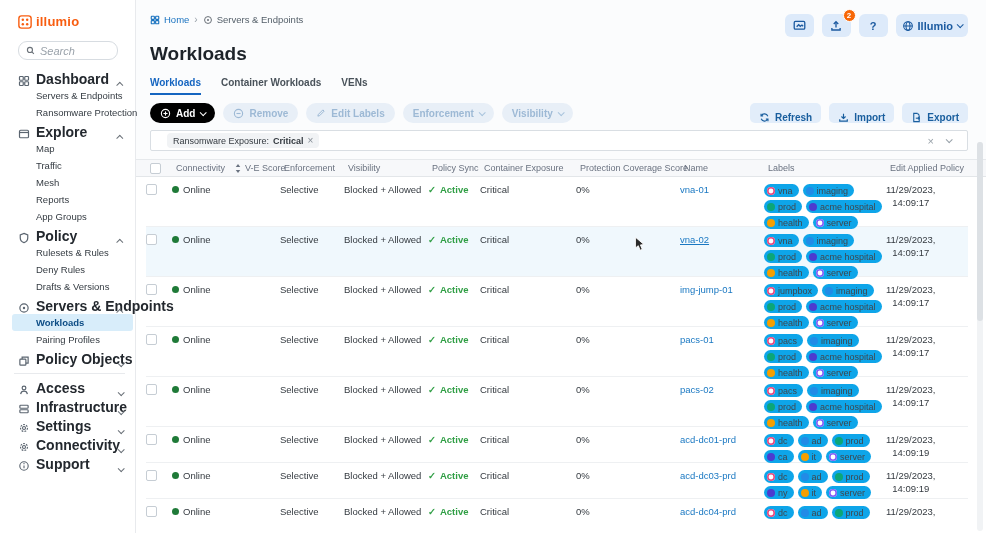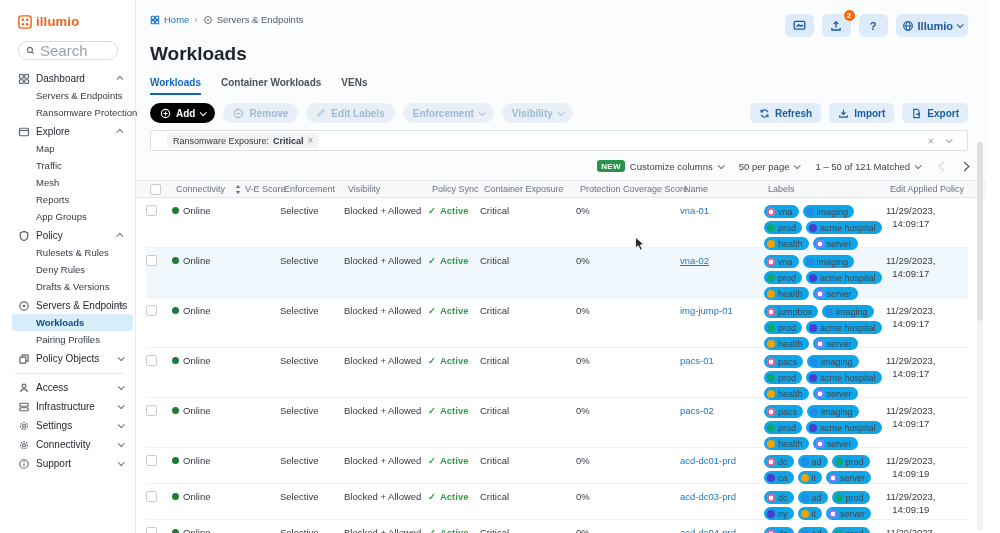--- a/index.html
+++ b/index.html
@@ -7,24 +7,24 @@
     font-family:"Liberation Sans", sans-serif; color:#343a40; }
   .app { position:relative; width:828px; height:533px; display:flex; background:#fff; }
 
   
   .sidebar { width:136px; height:100%; background:#fff; border-right:1px solid #e8eaed;
     padding:14px 0 0 18px; flex:none; position:relative; z-index:2; }
   .logo { display:flex; align-items:center; gap:4px; margin-bottom:12px; }
   .logo-text { color:#f85d10; font-size:13px; font-weight:800; letter-spacing:.2px; }
   .search { display:flex; align-items:center; gap:5px; width:100px; height:19px;
     border:1px solid #d7dce1; border-radius:9px; padding:0 7px; background:#fff; margin-bottom:10px; }
-  .search .ph { font-size:15px; color:#9aa2aa; }
+  .search .ph { font-size:11px; color:#9aa2aa;font-style:italic; }
   .nav-item { display:flex; align-items:center; height:17px; margin-right:4px;
     border-radius:3px; cursor:pointer; position:relative; }
-  .nav-sec { font-size:10px; font-weight:400; color:#23282e; margin-top:2px; gap:6px; }
+  .nav-sec { font-size:14px; font-weight:700; color:#23282e; margin-top:2px; gap:6px;align-items:flex-end; }
   .nav-child { font-size:9.5px; color:#343b42; padding-left:18px; }
   .nav-active { background:#d8edfa; color:#0d4d85; font-weight:700; margin-left:-6px; padding-left:24px; margin-right:2px; }
   .nav-ico { width:12px; display:inline-flex; justify-content:center; color:#5b6570; flex:none; }
   .nav-lbl { white-space:nowrap; }
   .nav-item .chev { position:absolute; right:8px; }
   .nav-div { height:1px; background:#e8eaed; margin:6px 10px 5px -4px; }
 
   
   .chev { width:5px; height:5px; border-right:1.3px solid #6a7178; border-bottom:1.3px solid #6a7178;
     display:inline-block; flex:none; }
@@ -55,21 +55,21 @@
   .tab.active { color:#1565c0; border-bottom-color:#1565c0; }
 
   .toolbar { display:flex; align-items:center; margin-top:8px; }
   .tb-left { display:flex; gap:8px; align-items:center; flex:1; }
   .btn { height:20px; border:none; border-radius:13px; font-size:10px; font-weight:700;
     display:inline-flex; align-items:center; gap:5px; padding:0 10px; cursor:pointer; }
   .btn-primary { background:#000000; color:#fff; }
   .btn-dis { background:#e8eff7; color:#9db9d5; cursor:default; }
   .tb-right { display:flex; gap:8px; }
   .btn-lt { height:20px; border:none; border-radius:5px; background:#e2edfa; color:#195e9e;
-    font-size:10px; font-weight:700; display:inline-flex; align-items:center; gap:5px; padding:0 9px; cursor:pointer; }
+    font-size:10px; font-weight:700; display:inline-flex; align-items:flex-end; gap:5px; padding:0 9px; cursor:pointer; }
 
   .filterbar { margin-top:7px; height:21px; background:#fff; border:1px solid #d9dee3; border-radius:2px;
     display:flex; align-items:center; padding:0 16px; }
   .chip { background:#f1f3f5; border-radius:4px; height:15px; display:inline-flex; align-items:center;
     gap:4px; padding:0 6px; font-size:9px; color:#343a40; }
   .chip b { font-weight:700; }
   .chip-x { color:#868e96; font-size:10px; cursor:pointer; line-height:1; }
   .fb-right { margin-left:auto; display:flex; align-items:center; gap:12px; color:#98a1a9; }
   .fb-x { font-size:11px; cursor:pointer; }
 
@@ -423,39 +423,20 @@
         <span>Ransomware Exposure:</span>
         <b>Critical</b>
         <span class="chip-x">×</span>
       </span>
       <span class="fb-right">
         <span class="fb-x">×</span>
         <span class="chev chev-down" style="border-color:#98a1a9"></span>
       </span>
     </div>
 
-    <div class="controls">
-      <span class="ctl">
-        <span class="new-badge">NEW</span>
-        <span>Customize columns</span>
-        <span class="chev chev-down"></span>
-      </span>
-      <span class="ctl">
-        <span>50 per page</span>
-        <span class="chev chev-down"></span>
-      </span>
-      <span class="ctl">
-        <span>1 – 50 of 121 Matched</span>
-        <span class="chev chev-down"></span>
-      </span>
-      <span class="pager">
-        <span class="pg pg-prev"></span>
-        <span class="pg pg-next"></span>
-      </span>
-    </div>
 
     <div class="table">
       <div class="grid thead" id="thead">
           <div class="th">
             <span class="cb"></span>
           </div>
           <div class="th">
             <span>Connectivity</span>
           </div>
           <div class="th">

